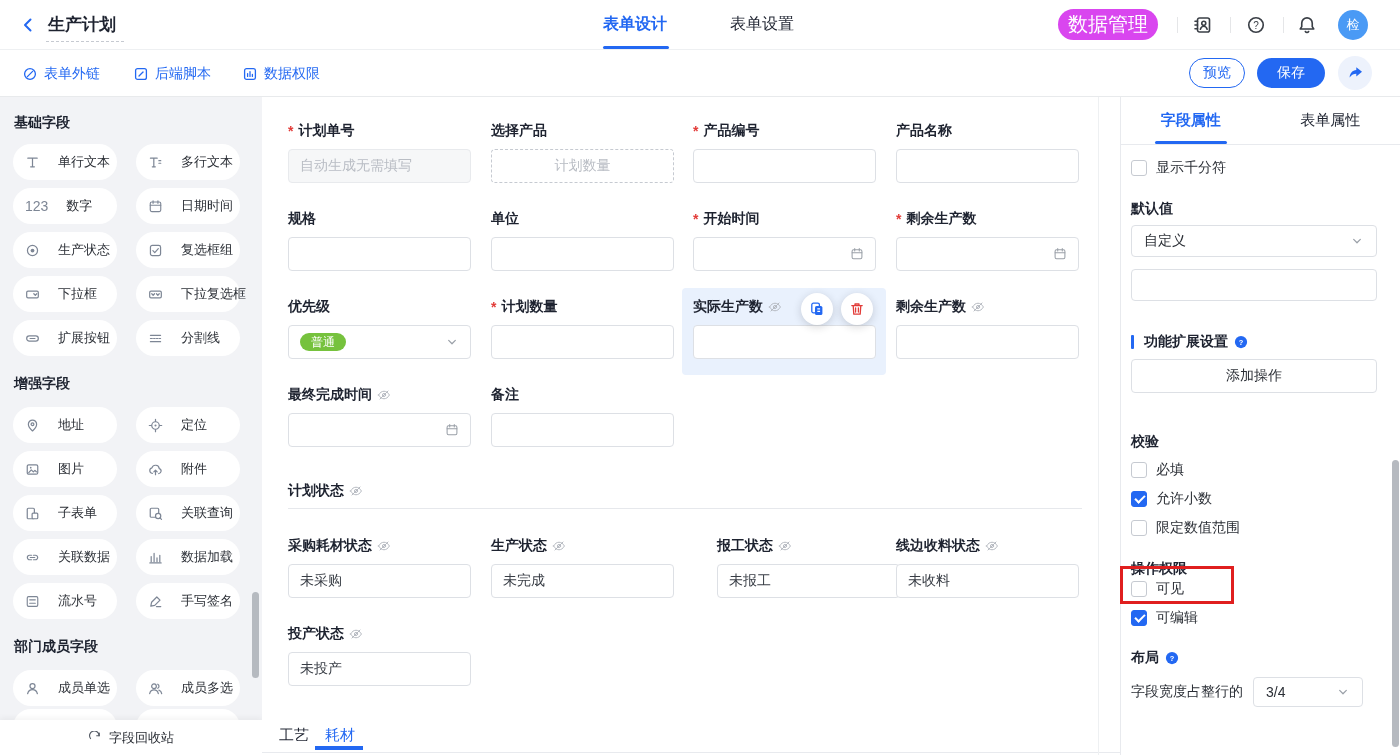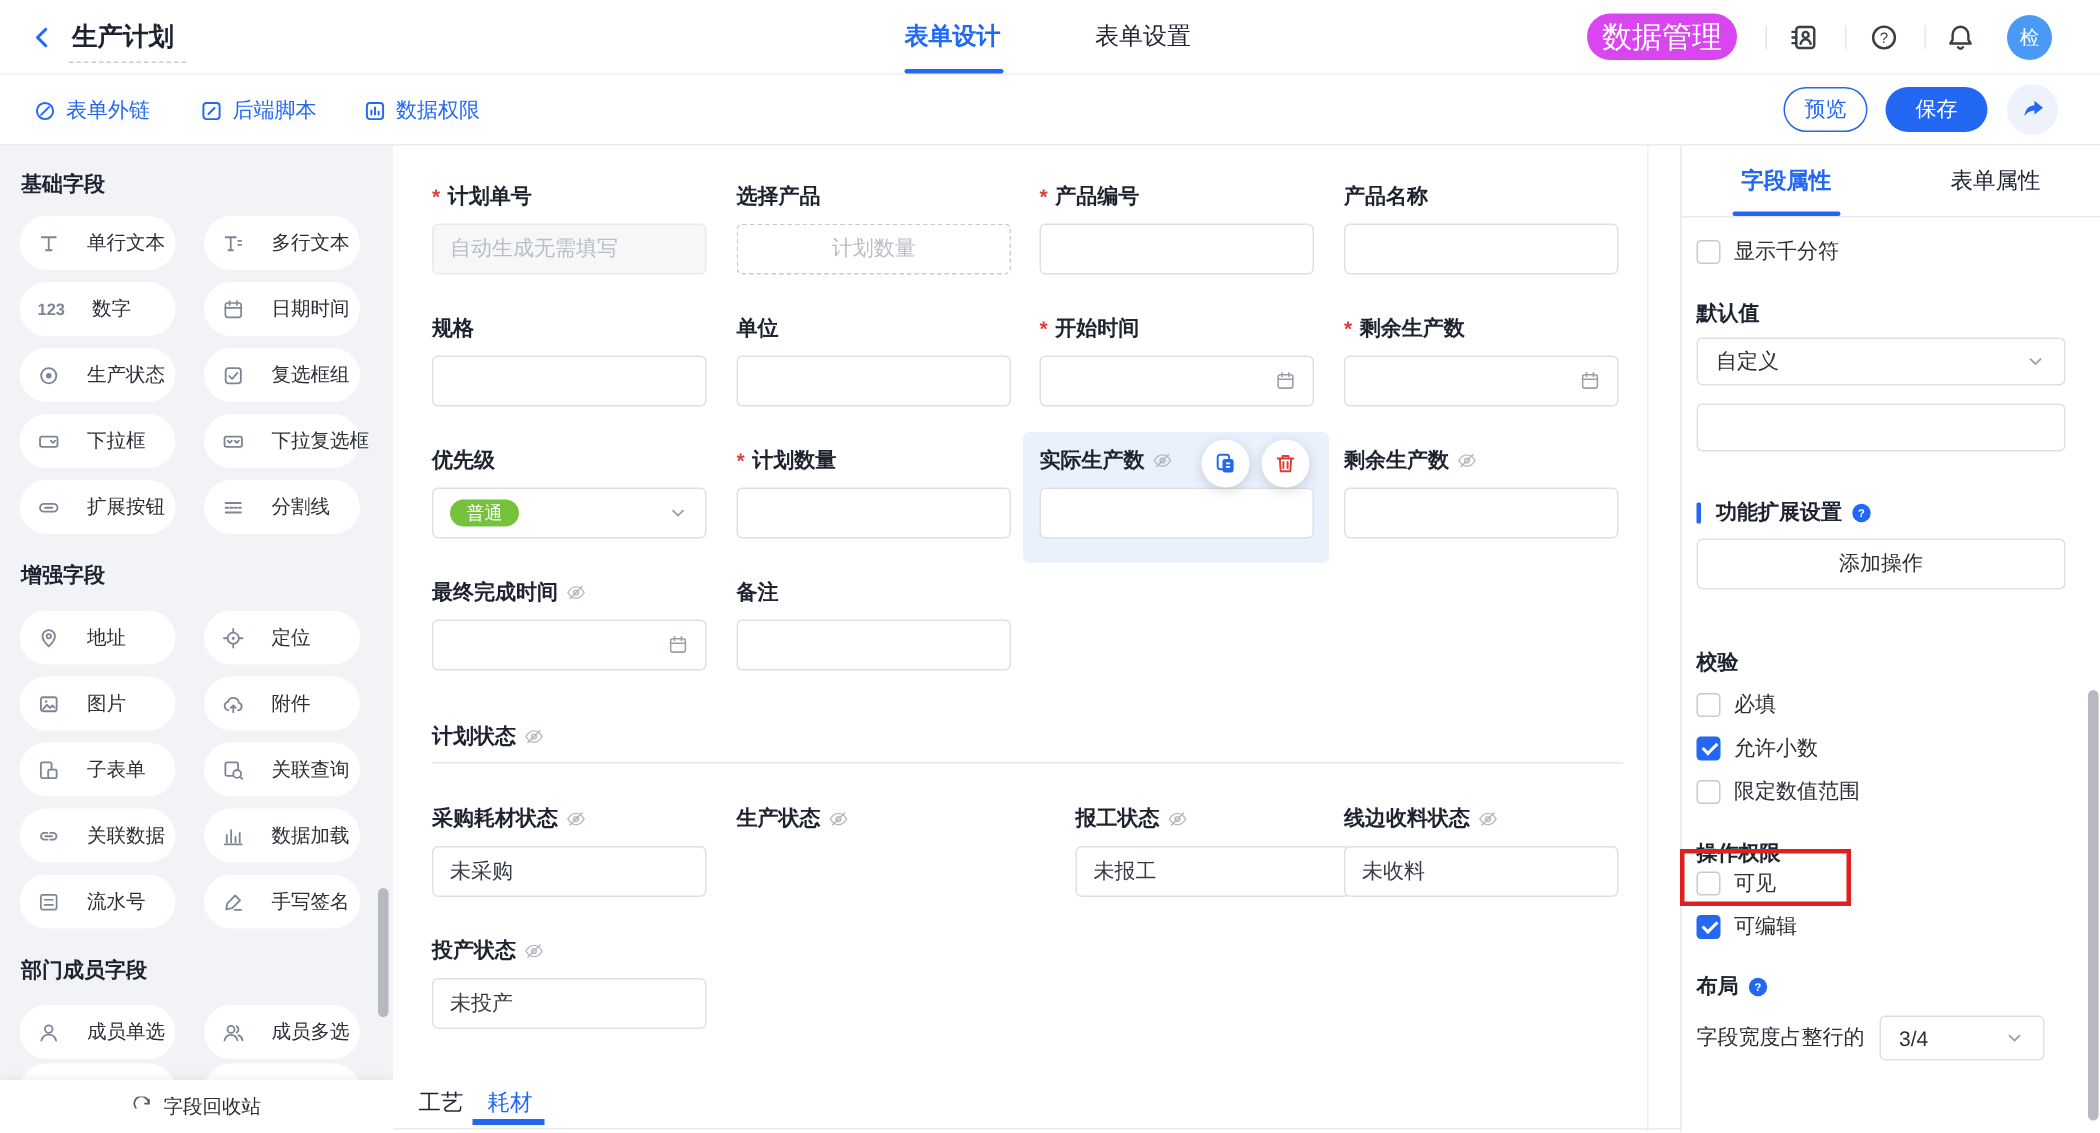--- a/index.html
+++ b/index.html
@@ -26,21 +26,21 @@
 .tlink{position:absolute;top:15px;display:flex;align-items:center;gap:6px;color:#2368f2;font-size:14px;cursor:pointer}
 .tlink .ic16{color:#2368f2}
 .obtn{position:absolute;width:56px;height:30px;border-radius:15px;border:1px solid #2368f2;background:#fff;color:#2368f2;font-size:14px;cursor:pointer}
 .sbtn{position:absolute;width:68px;height:30px;border-radius:15px;border:none;background:#2368f2;color:#fff;font-size:14px;cursor:pointer}
 .sharebtn{position:absolute;width:34px;height:34px;border-radius:50%;background:#edf2fc;color:#2368f2;display:flex;align-items:center;justify-content:center;cursor:pointer}
 
 .sbar{position:absolute;left:0;top:97px;width:262px;height:658px;background:#f2f3f6;overflow:hidden}
 .shead{position:absolute;left:14px;font-size:14px;font-weight:700;color:#1e2330}
 .pill{position:absolute;width:104px;height:36px;background:#fff;border-radius:18px;display:flex;align-items:center;padding-left:12px;gap:18px;font-size:13px;color:#2b2f36;cursor:grab;white-space:nowrap}
 .pill .ic15{color:#7d8695}
-.ic-123{font-size:11px;font-weight:700;color:#7d8695;letter-spacing:0;line-height:15px}
+.ic-123{font-size:14px;font-weight:400;color:#7d8695;letter-spacing:0;line-height:15px}
 .recyclebar{position:absolute;left:0;top:623px;width:262px;height:35px;background:#fff;display:flex;align-items:center;justify-content:center;gap:7px;font-size:13px;color:#2b2f36;box-shadow:0 -2px 6px rgba(0,0,0,.05);cursor:pointer;z-index:3}
 .recyclebar .ic14{color:#565c66}
 .vthumb{position:absolute;border-radius:4px;background:#b6bac0}
 
 .cv{position:absolute;left:262px;top:97px;width:858px;height:658px;background:#fff}
 .cell{position:absolute;width:183px;z-index:2}
 .flabel{display:flex;align-items:center;gap:5px;height:20px;margin-bottom:8px;font-weight:600;font-size:14px;color:#1e2330}
 .req{color:#e23c39;font-weight:700}
 .flabel .ic14{color:#b3b7be}
 .inp{height:34px;border:1px solid #dde0e5;border-radius:4px;background:#fff;display:flex;align-items:center;padding:0 11px;font-size:14px;color:#383d45}
@@ -592,20 +592,23 @@
       <div class="flabel">
           <span>生产状态</span>
           <span class="ic ic14">
             <svg viewBox="0 0 16 16" fill="none" stroke="currentColor" stroke-width="1.1" stroke-linecap="round">
               <path d="M1.8 8c1.7-2.9 3.7-4.3 6.2-4.3S12.5 5.1 14.2 8c-1.7 2.9-3.7 4.3-6.2 4.3S3.5 10.9 1.8 8z"></path>
               <circle cx="8" cy="8" r="1.8"></circle>
               <path d="M3.4 12.6L12.6 3.4"></path>
             </svg>
           </span>
         </div>
+      <div class="inp">
+          <span>未完成</span>
+        </div>
     </div>
     <div class="cell" style="left:455px;top:439px">
       <div class="flabel">
           <span>报工状态</span>
           <span class="ic ic14">
             <svg viewBox="0 0 16 16" fill="none" stroke="currentColor" stroke-width="1.1" stroke-linecap="round">
               <path d="M1.8 8c1.7-2.9 3.7-4.3 6.2-4.3S12.5 5.1 14.2 8c-1.7 2.9-3.7 4.3-6.2 4.3S3.5 10.9 1.8 8z"></path>
               <circle cx="8" cy="8" r="1.8"></circle>
               <path d="M3.4 12.6L12.6 3.4"></path>
             </svg>

